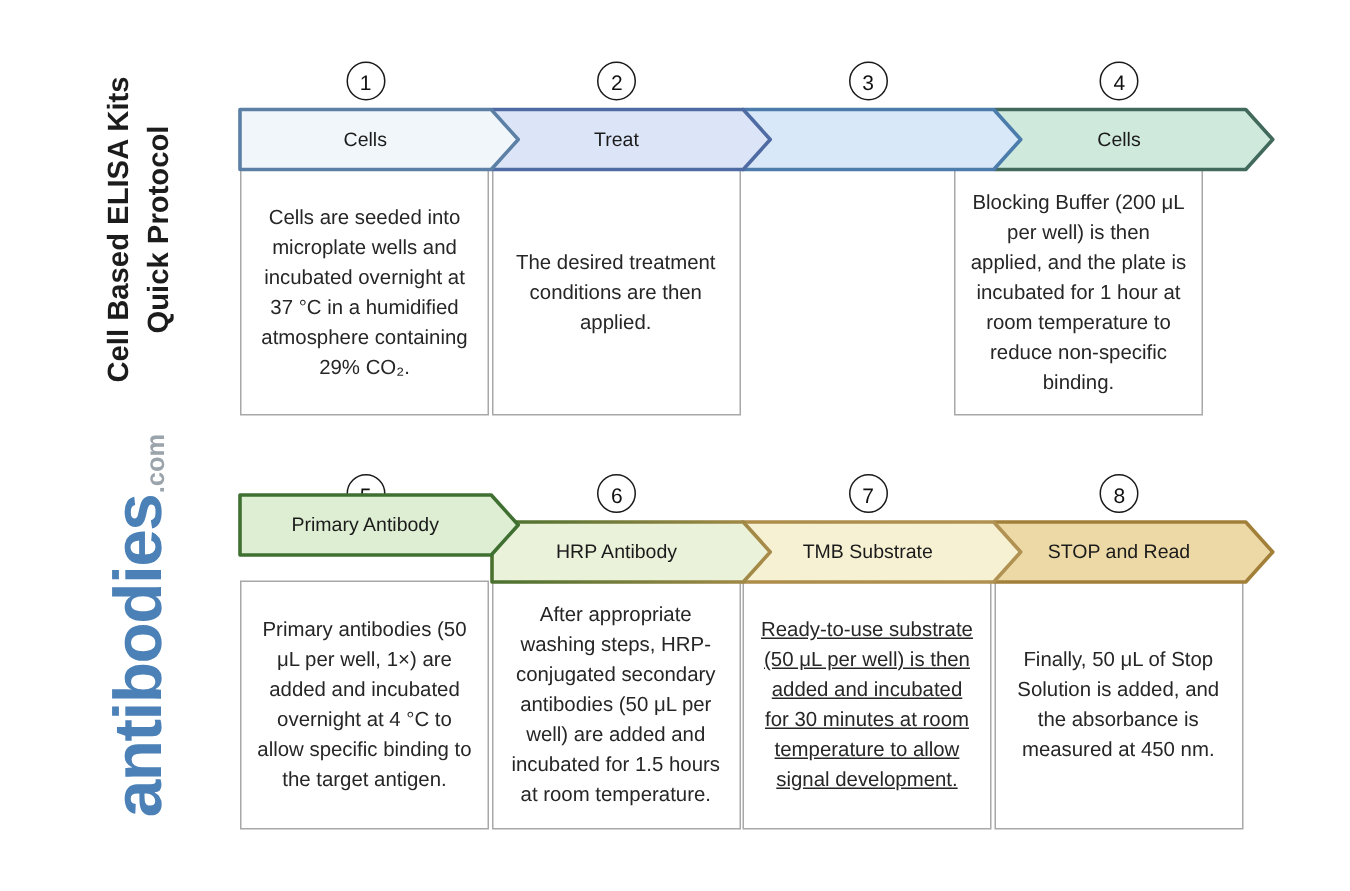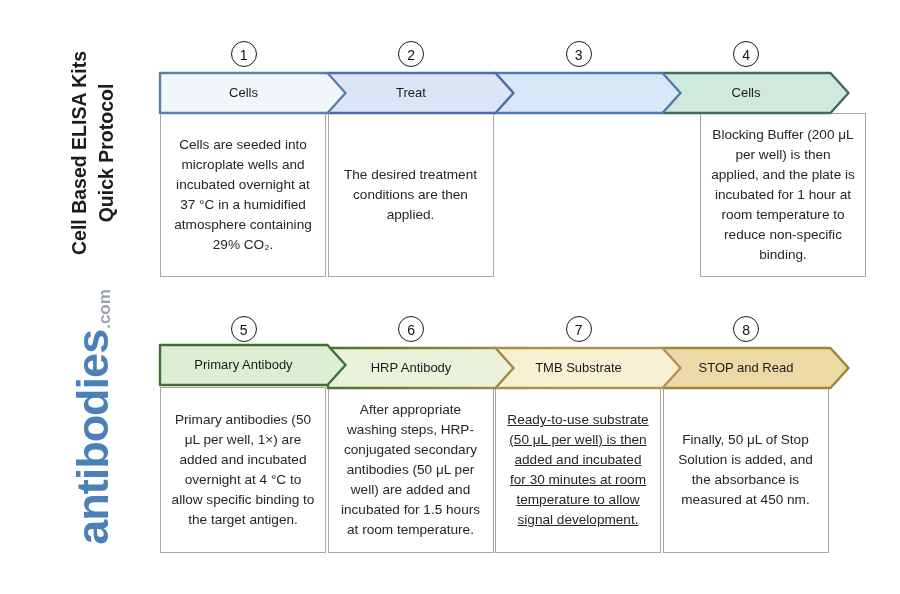--- a/index.html
+++ b/index.html
@@ -111,30 +111,30 @@
     </svg>
     <div class="lbl">Cells</div>
   </div>
 
   <div class="box row1-box" style="left:160px;">
       <span>Cells are seeded into microplate wells and incubated overnight at 37 °C in a humidified atmosphere containing 29% CO₂.</span>
     </div>
   <div class="box row1-box" style="left:327.5px;">
       <span>The desired treatment conditions are then applied.</span>
     </div>
-  <div class="box row1-box" style="left:700px;align-items:center;">
+  <div class="box row1-box" style="left:636px;align-items:center;">
       <span>Blocking Buffer (200 μL per well) is then applied, and the plate is incubated for 1 hour at room temperature to reduce non-specific binding.</span>
     </div>
 
   <div class="circle" style="left:230.75px;top:316px;"><span>5</span></div>
   <div class="circle" style="left:398.25px;top:316px;"><span>6</span></div>
   <div class="circle" style="left:565.75px;top:316px;"><span>7</span></div>
   <div class="circle" style="left:733.25px;top:316px;"><span>8</span></div>
 
-  <div class="header" style="left:159px;top:343px;z-index:8;">
+  <div class="header" style="left:159px;top:328px;z-index:8;">
     <svg viewBox="0 0 190 44">
       <defs>
           <linearGradient id="g4" x1="0" y1="0" x2="1" y2="0">
         <stop offset="0" stop-color="#3f7031"></stop>
         <stop offset="1" stop-color="#3f7031"></stop>
       </linearGradient>
         </defs>
       <polygon points="1,2 168.5,2 186.5,22 168.5,42 1,42" stroke="url(#g4)" stroke-width="2.4" stroke-linejoin="round" fill="#deeed3"></polygon>
     </svg>
     <div class="lbl">Primary Antibody</div>

